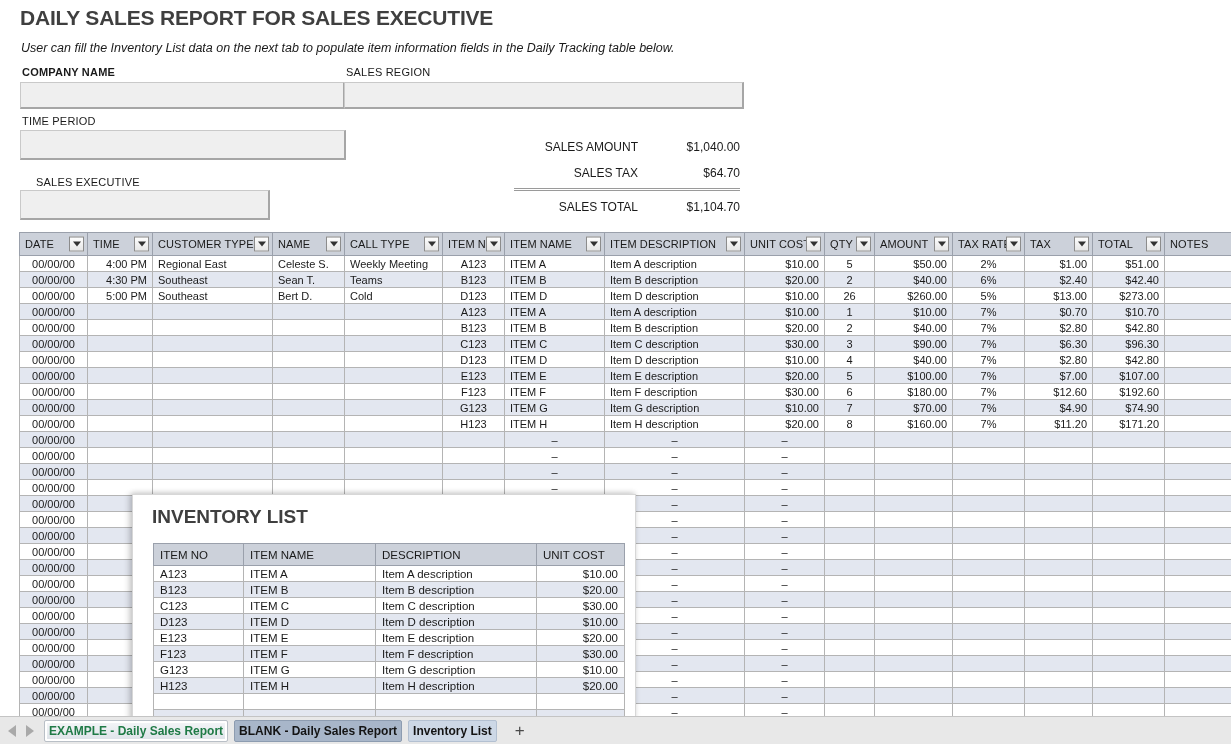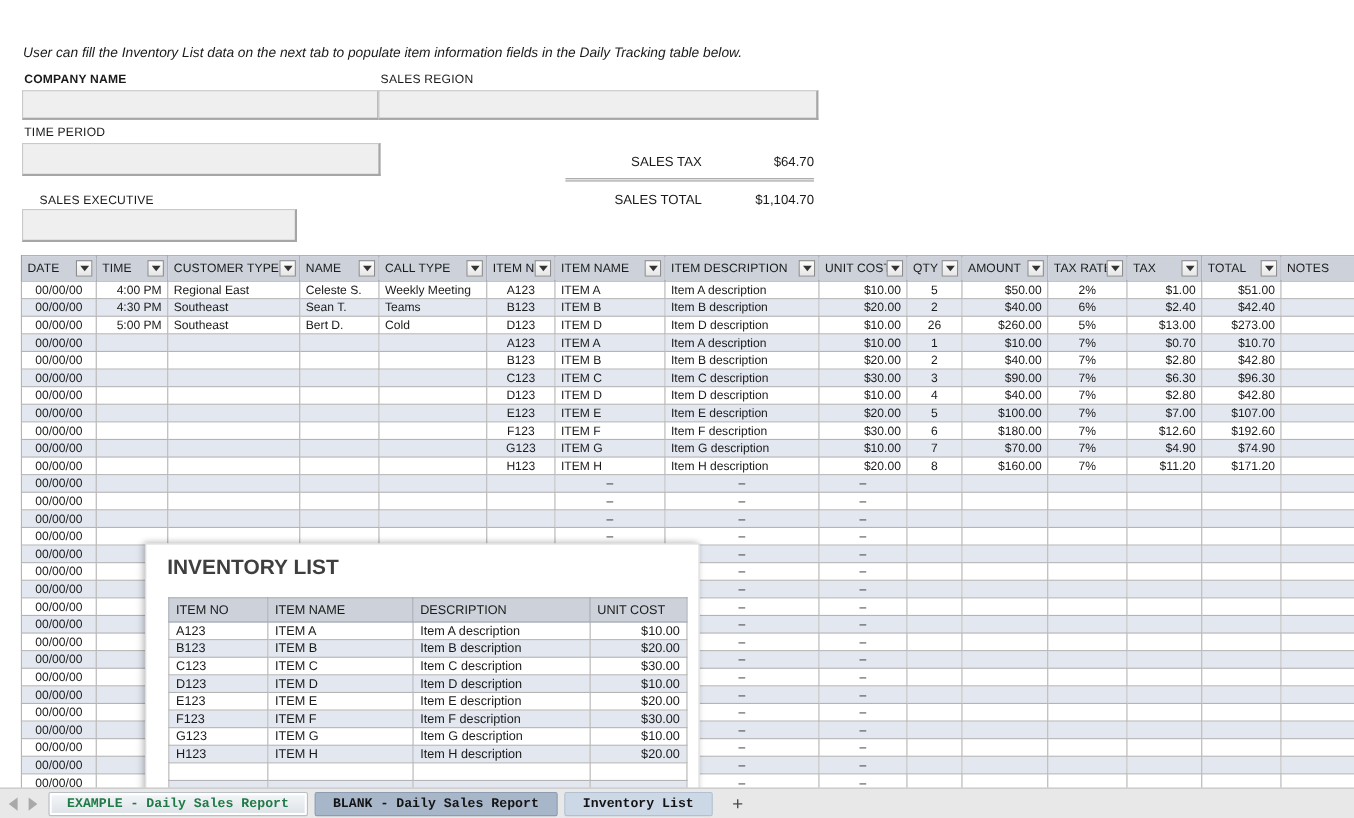--- a/index.html
+++ b/index.html
@@ -140,53 +140,57 @@
   }
   .navarrows { display: flex; align-items: center; gap: 10px;
                padding: 0 10px 0 4px; }
   .navarrows span { width: 0; height: 0; display: block;
                     border-top: 6px solid transparent;
                     border-bottom: 6px solid transparent; }
   .nav-left  { border-right: 8px solid #a9a9a9; }
   .nav-right { border-left: 8px solid #a9a9a9; }
   .tab {
     height: 22px; display: flex; align-items: center; justify-content: center;
-    padding: 0 16px; font-size: 12px; font-weight: bold;
+    padding: 0 4px; font-size: 12px; font-weight: bold;
     margin-right: 6px; border: 1px solid #b6b6b6;
     border-radius: 2px;
-    font-family: Liberation Mono, monospace;
   }
   .tab.active { background: linear-gradient(#f4f6f8,#dde2e8); color: #1f7a46;
                 border-color: #b9bfc6; box-shadow: 0 0 0 2px #fff inset; }
   .tab.selected-alt { background: #a8b6c9; color: #141414; border-color: #8d9cb0; }
   .tab.plain { background: #cdd8e6; color: #141414; font-weight: bold; border-color: #b3c0d1; }
   .tab-add { width: 34px; height: 22px; display:flex; align-items:center;
              justify-content:center; font-size: 17px; color: #4a4a4a;
              background: #e8e8e8; }
 </style>
 </head>
 <body>
 
 <div class="page">
 
+  <div class="report-title">DAILY SALES REPORT FOR SALES EXECUTIVE</div>
   <div class="report-subtitle">User can fill the Inventory List data on the next tab to populate item information fields in the Daily Tracking table below.</div>
 
   <div class="field-label" id="lbl-company">COMPANY NAME</div>
   <div class="field-box" id="box-company"></div>
 
   <div class="field-label" id="lbl-region">SALES REGION</div>
   <div class="field-box" id="box-region"></div>
 
   <div class="field-label" id="lbl-period">TIME PERIOD</div>
   <div class="field-box" id="box-period"></div>
 
   <div class="field-label" id="lbl-exec">SALES EXECUTIVE</div>
   <div class="field-box" id="box-exec"></div>
 
   <div class="summary">
+    <div class="sum-row">
+      <span class="sum-label">SALES AMOUNT</span>
+      <span class="sum-value">$1,040.00</span>
+    </div>
     <div class="sum-row">
       <span class="sum-label">SALES TAX</span>
       <span class="sum-value">$64.70</span>
     </div>
     <div class="sum-divider"></div>
     <div class="sum-row" id="sum-total">
       <span class="sum-label">SALES TOTAL</span>
       <span class="sum-value">$1,104.70</span>
     </div>
   </div>

